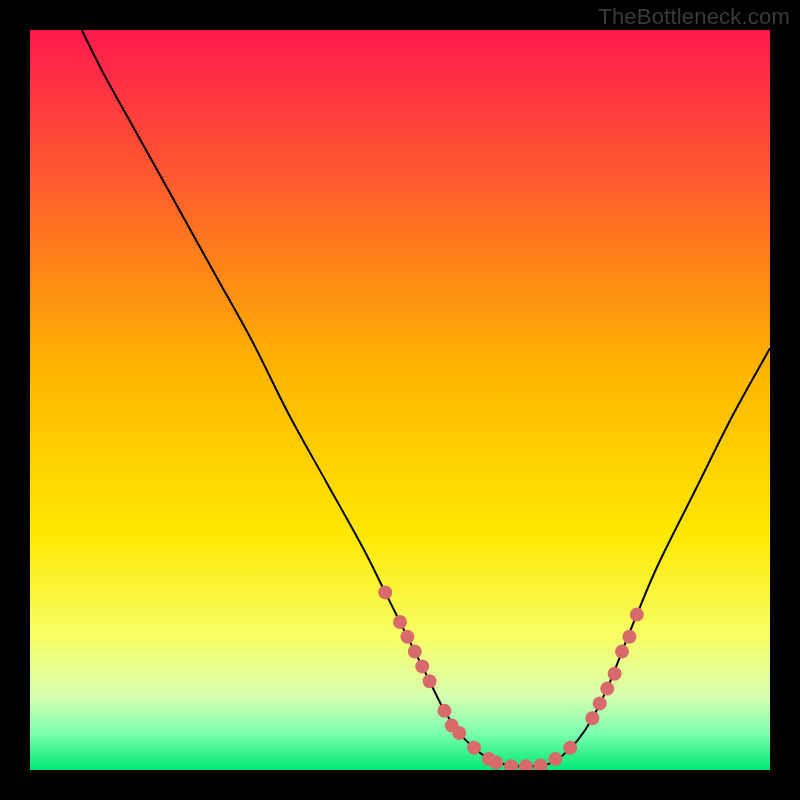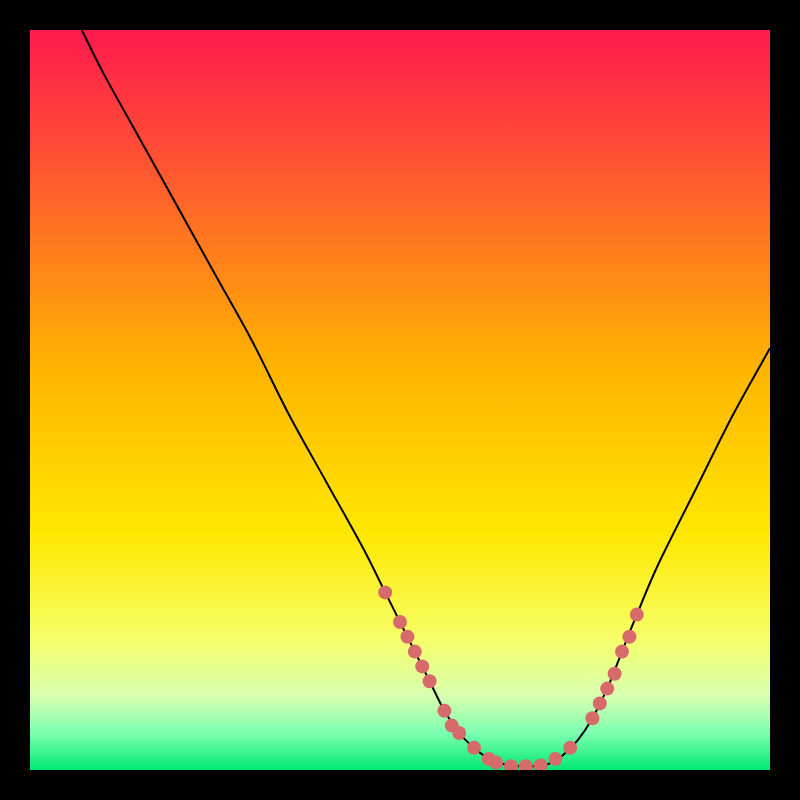--- a/index.html
+++ b/index.html
@@ -38,20 +38,21 @@
     height: 740px;
   }
   svg {
     display: block;
   }
 </style>
 </head>
 <body>
 
 <div class="frame">
+  <div class="watermark">TheBottleneck.com</div>
   <div class="plot-wrap">
     <svg id="chart-svg" width="740" height="740" viewBox="0 0 740 740">
       <defs>
         <linearGradient id="bg-grad" x1="0" y1="0" x2="0" y2="1">
             <stop offset="0%" stop-color="#ff1a4d"></stop>
             <stop offset="20%" stop-color="#ff5a2f"></stop>
             <stop offset="45%" stop-color="#ffb200"></stop>
             <stop offset="68%" stop-color="#ffe800"></stop>
             <stop offset="82%" stop-color="#f7ff66"></stop>
             <stop offset="90%" stop-color="#d8ffb0"></stop>

